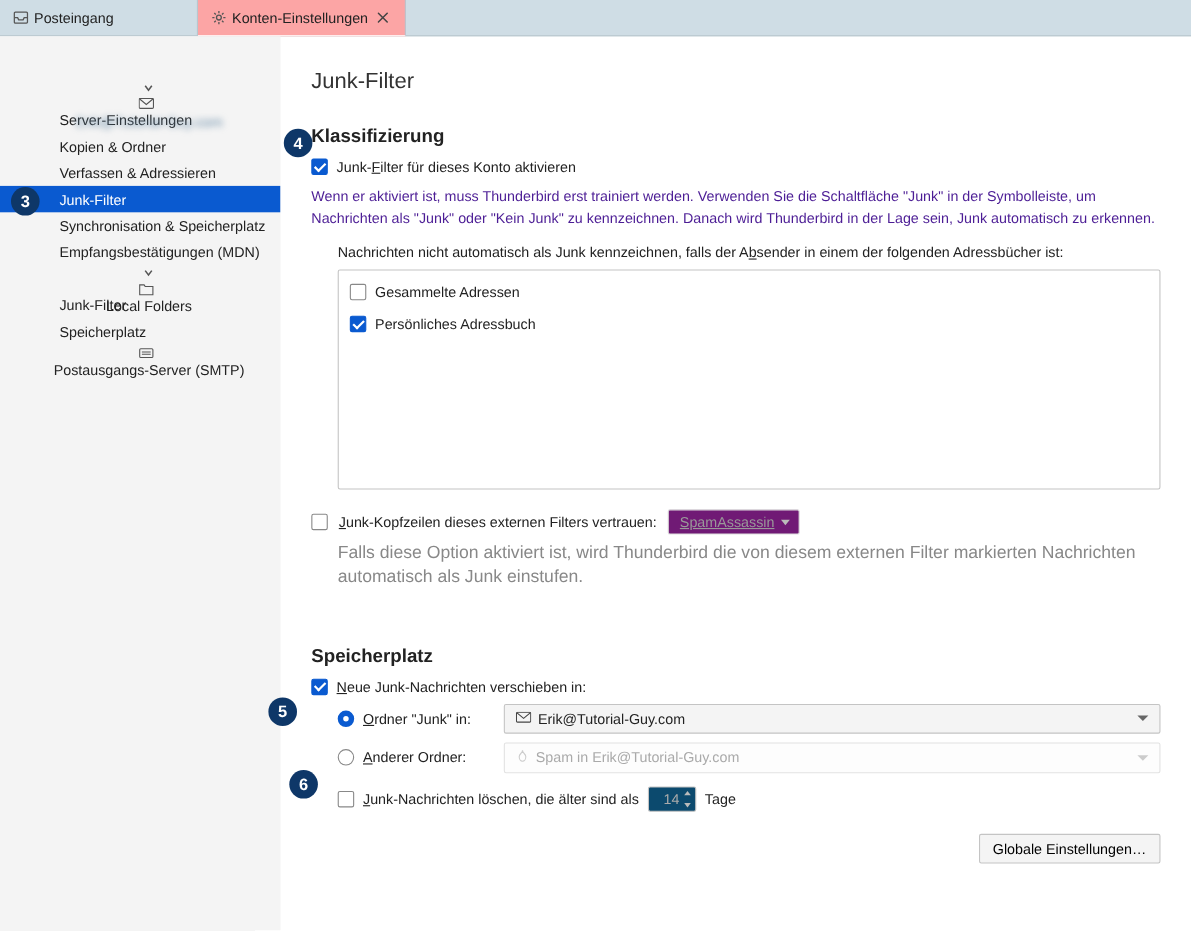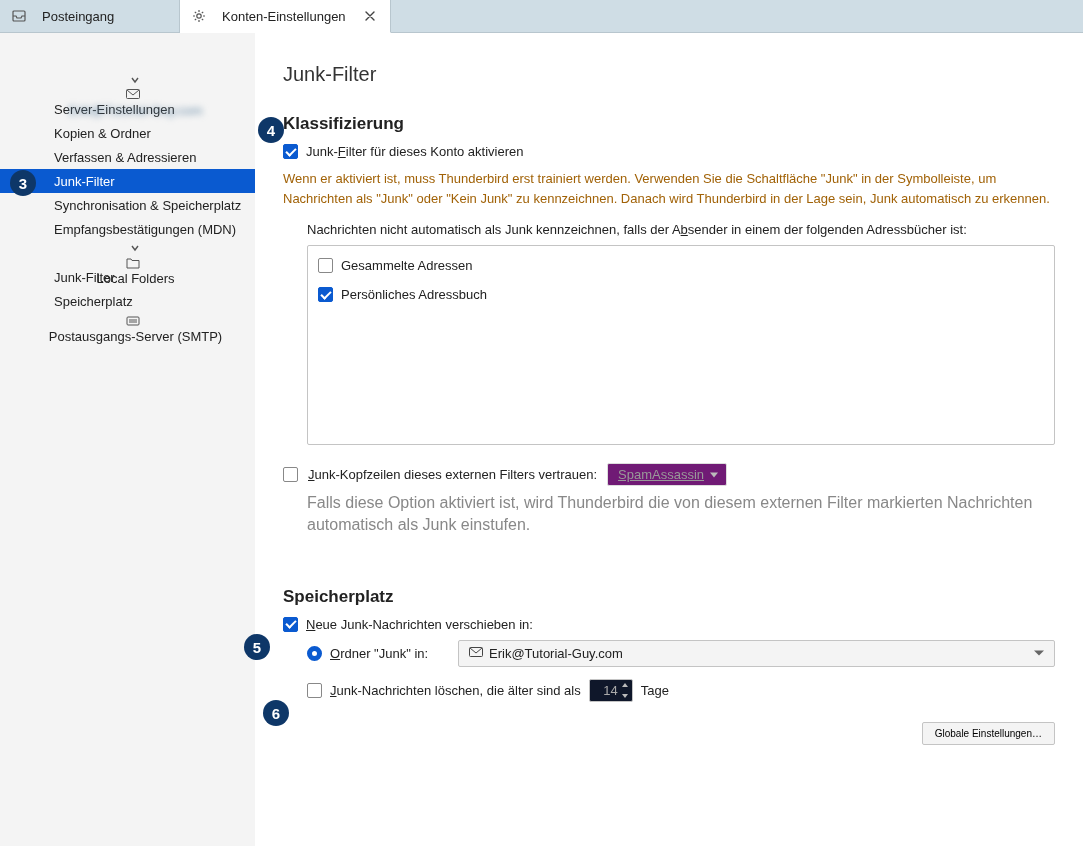--- a/index.html
+++ b/index.html
@@ -18,27 +18,27 @@
     height: 33px;
     background: #cfdde5;
     display: flex;
     align-items: stretch;
     border-bottom: 1px solid #b8c6ce;
   }
   .tab {
     display: flex;
     align-items: center;
     padding: 0 12px;
-    gap: 16px;
+    gap: 5px;
     border-right: 1px solid #b8c6ce;
     min-width: 180px;
     cursor: default;
   }
   .tab.active {
-    background: #ffffff;
+    background: #fca5a5;
     border-bottom: 1px solid #fff;
     margin-bottom: -1px;
   }
   .tab-icon { width: 14px; height: 14px; display:flex; align-items:center; justify-content:center; }
   .tab-close { margin-left: auto; width: 16px; height: 16px; display:flex; align-items:center; justify-content:center; cursor:pointer; }
   .workspace {
     display: flex;
     height: calc(846px - 33px);
   }
   .sidebar {
@@ -100,21 +100,21 @@
     display: flex;
     align-items: center;
     gap: 8px;
     margin: 6px 0;
   }
   .cb {
     width: 15px; height: 15px; border:1px solid #888; border-radius:2px; background:#fff; display:inline-flex; align-items:center; justify-content:center; cursor:pointer; flex-shrink:0;
   }
   .cb.checked { background:#0a5ad0; border-color:#0a5ad0; }
   .cb.checked::after { content:""; width:4px; height:8px; border:solid #fff; border-width:0 2px 2px 0; transform:rotate(45deg); margin-bottom:2px; }
-  .desc-text { color:#a16207; margin: 10px 0 14px 0; line-height:1.5; }
+  .desc-text { color:#4c1d95; margin: 10px 0 14px 0; line-height:1.5; }
   .sublabel { margin: 10px 0 8px 24px; }
   .listbox {
     margin-left: 24px;
     border:1px solid #c4c4c4;
     border-radius:2px;
     height: 200px;
     padding: 8px 10px;
     overflow-y:auto;
   }
   .listbox .checkbox-row { margin: 4px 0 14px 0; }
@@ -133,30 +133,30 @@
   .radio.checked { border-color:#0a5ad0; border-width:5px; width:15px; height:15px; box-sizing:border-box;}
   .radio.checked::after { content:""; }
   .radio-label { min-width: 120px; }
   .folder-select {
     flex:1; border:1px solid #c4c4c4; background:#f4f4f4; padding:5px 26px 5px 10px; border-radius:2px; position:relative; display:flex; align-items:center; gap:6px;
   }
   .folder-select.disabled { color:#aaa; background:#fdfdfd; border-color:#e2e2e2;}
   .folder-select::after { content:""; position:absolute; right:10px; top:50%; width:0;height:0;border-left:5px solid transparent;border-right:5px solid transparent;border-top:5px solid #666; transform:translateY(-50%);}
   .folder-select.disabled::after { border-top-color:#ccc;}
   .num-input {
-    width:44px; border:1px solid #c4c4c4; background:#0f172a; color:#aaa; padding:3px 14px 3px 6px; border-radius:2px; position:relative; text-align:right;
+    width:44px; border:1px solid #c4c4c4; background:#0c4a6e; color:#aaa; padding:3px 14px 3px 6px; border-radius:2px; position:relative; text-align:right;
   }
   .spinner { position:absolute; right:0; top:0; bottom:0; width:14px; display:flex; flex-direction:column;}
   .spinner div { flex:1; display:flex; align-items:center; justify-content:center;}
   .spinner div::before { content:""; width:0;height:0;border-left:3px solid transparent;border-right:3px solid transparent;}
   .spinner .up::before { border-bottom:4px solid #bbb;}
   .spinner .down::before { border-top:4px solid #bbb;}
   .footer-row { display:flex; justify-content:flex-end; margin-top:20px;}
   .btn {
-    border:1px solid #c4c4c4; background:#f4f4f4; padding:5px 12px; border-radius:2px; cursor:pointer; font-size:10px;
+    border:1px solid #c4c4c4; background:#f4f4f4; padding:5px 12px; border-radius:2px; cursor:pointer; font-size:13px;
   }
   .marker {
     position:absolute; width:26px; height:26px; border-radius:50%; background:#0e3768; color:#fff; font-weight:bold; font-size:15px; display:flex; align-items:center; justify-content:center; z-index:50;
   }
   .underline-access { text-decoration: underline; text-decoration-color: currentColor; }
 </style>
 </head>
 <body>
 
 <div class="marker" style="left:10px; top:170px;">3</div>
@@ -314,20 +314,32 @@
           <span class="underline-access">O</span><span>rdner "Junk" in:</span>
         </span>
         <div class="folder-select">
           <span><svg width="14" height="11" viewBox="0 0 14 11">
                 <rect x="0.5" y="0.5" width="13" height="9" rx="1" fill="none" stroke="#444"></rect>
                 <path d="M1 1l6 5 6-5" fill="none" stroke="#444"></path>
               </svg></span>
           <span>Erik@Tutorial-Guy.com</span>
         </div>
       </div>
+      <div class="radio-row">
+        <span class="radio"></span>
+        <span class="radio-label">
+          <span class="underline-access">A</span><span>nderer Ordner:</span>
+        </span>
+        <div class="folder-select disabled">
+          <span><svg width="12" height="13" viewBox="0 0 12 13">
+                <path d="M6 1c0 3-3 3-3 6 0 2 1.3 4 3 4s3-2 3-4c0-3-3-3-3-6z" fill="none" stroke="#ccc"></path>
+              </svg></span>
+          <span>Spam in Erik@Tutorial-Guy.com</span>
+        </div>
+      </div>
       <div class="radio-row" style="margin-top:12px;">
         <span class="cb"></span>
         <label>
           <span class="underline-access">J</span><span>unk-Nachrichten löschen, die älter sind als</span>
         </label>
         <span class="num-input">
           <span>14</span>
           <span class="spinner">
               <div class="up"></div>
               <div class="down"></div>

